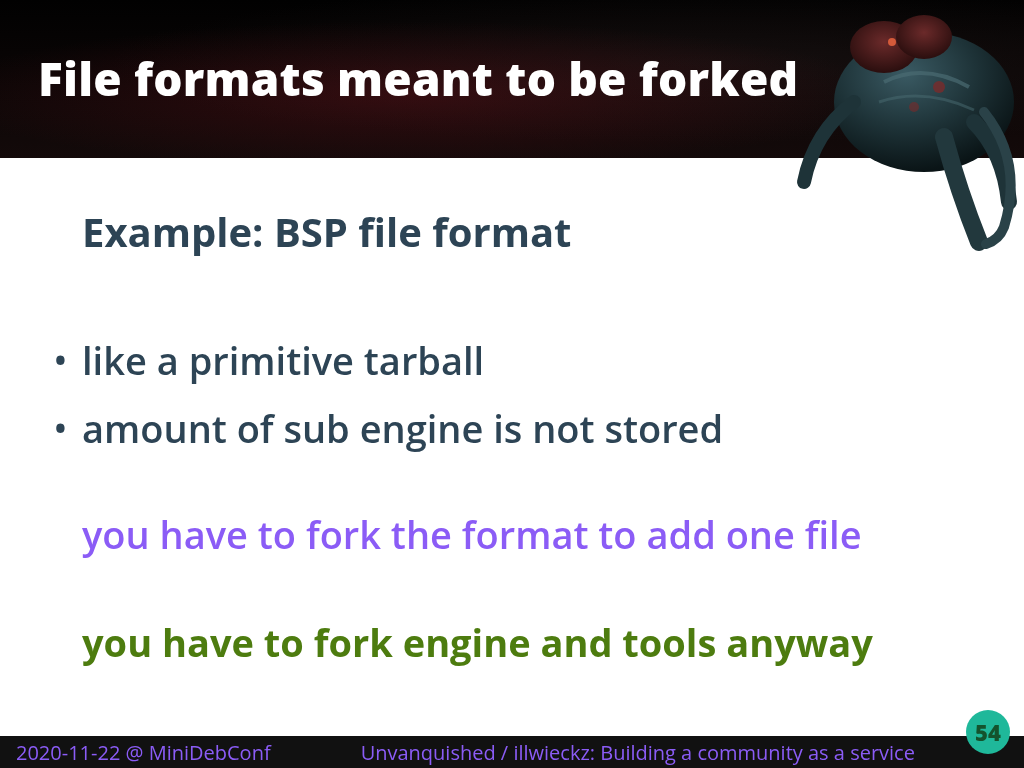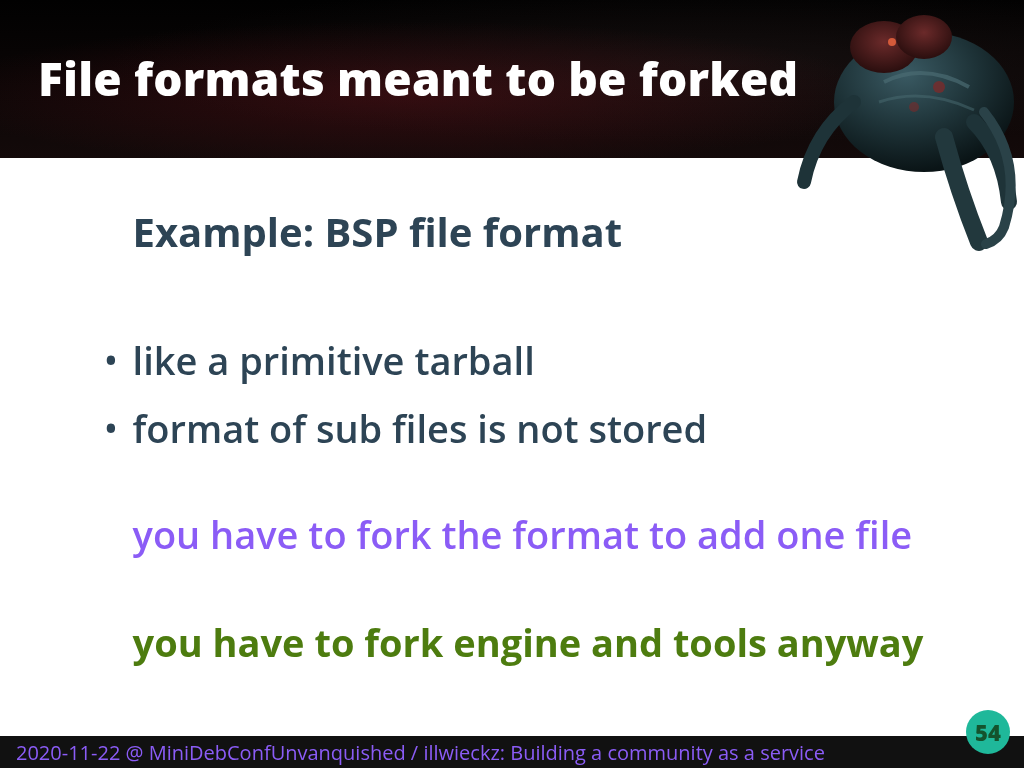--- a/index.html
+++ b/index.html
@@ -5,21 +5,20 @@
   * { margin: 0; padding: 0; box-sizing: border-box; }
   html, body { width: 1024px; height: 768px; overflow: hidden; font-family: "Segoe UI", "Open Sans", "Helvetica Neue", Arial, sans-serif; }
 
   .slide {
     width: 1024px;
     height: 768px;
     position: relative;
     background: #ffffff;
     display: flex;
     flex-direction: column;
-    align-items: center;
   }
 
   .header {
     height: 158px;
     width: 100%;
     background: #0a0a0a;
     background-image:
       radial-gradient(ellipse at 40% 60%, rgba(120,20,30,0.35) 0%, rgba(0,0,0,0) 55%),
       radial-gradient(ellipse at 70% 40%, rgba(40,30,30,0.4) 0%, rgba(0,0,0,0) 60%),
       linear-gradient(to bottom, rgba(0,0,0,0.9), rgba(20,10,10,0.95));
@@ -105,21 +104,21 @@
     left: 0; right: 0; bottom: 0;
     height: 32px;
     background: #111111;
     color: #8b5cf6;
     font-size: 20px;
     display: flex;
     align-items: center;
     padding: 0 16px;
   }
   .footer .left { }
-  .footer .right { }
+  .footer .right { margin-left: 90px; }
 
   .pagenum {
     position: absolute;
     right: 14px;
     bottom: 14px;
     width: 44px;
     height: 44px;
     border-radius: 50%;
     background: #1fb89a;
     color: #14532d;
@@ -172,21 +171,21 @@
         <circle cx="140" cy="115" r="5" fill="#7a2a2a" opacity="0.6"></circle>
       </svg>
     </div>
   </div>
 
   <div class="body">
     <div class="subtitle">Example: BSP file format</div>
 
     <ul class="points">
       <li>like a primitive tarball</li>
-      <li>format of sub files is not stored</li>
+      <li>amount of sub engine is not stored</li>
     </ul>
 
     <div class="line3">you have to fork the format to add one file</div>
     <div class="line4">you have to fork engine and tools anyway</div>
   </div>
 
   <div class="footer">
     <span class="left">2020-11-22 @ MiniDebConf</span>
     <span class="right">Unvanquished / illwieckz: Building a community as a service</span>
   </div>

